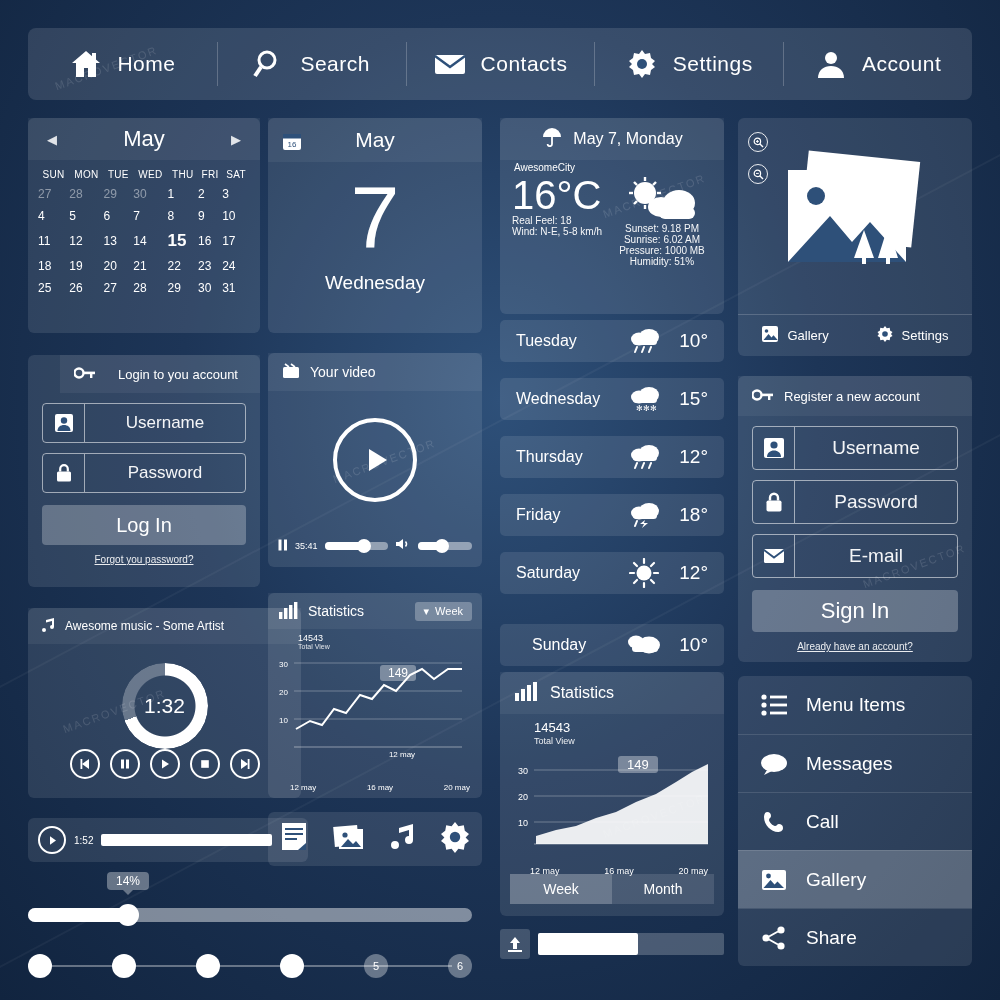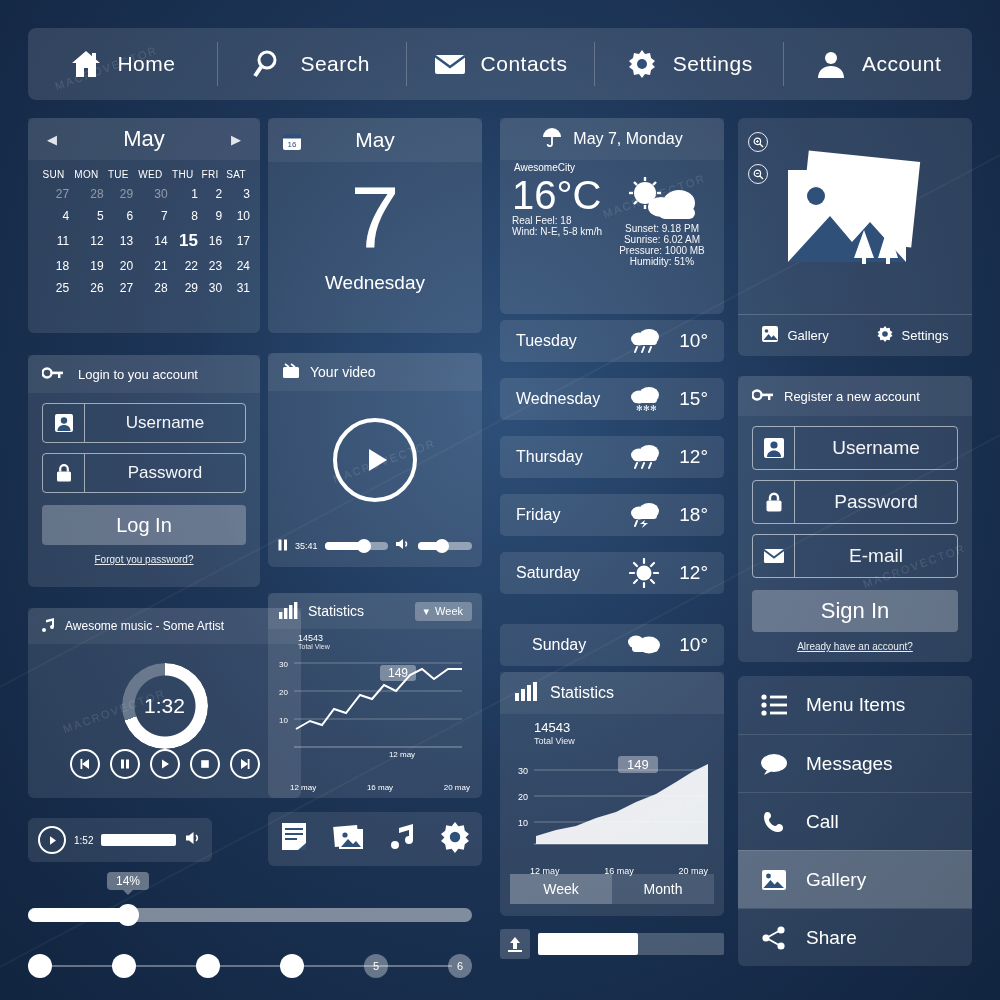--- a/index.html
+++ b/index.html
@@ -33,27 +33,27 @@
   .nav-ico svg { display: block; }
 
   
   #calendar { position: absolute; left: 28px; top: 118px; width: 232px; height: 215px; }
   #cal-hdr { height: 42px; display: flex; align-items: center; justify-content: space-between; padding: 0 16px; }
   #cal-title { font-size: 22px; flex: 1; text-align: center; }
   .cal-arrow { font-size: 13px; opacity: .85; width: 16px; text-align: center; }
   #cal-grid { padding: 6px 10px 8px; }
   #cal-grid table { width: 100%; border-collapse: collapse; }
   #cal-grid th { font-size: 10px; font-weight: normal; padding: 3px 0; letter-spacing: .3px; }
-  #cal-grid td { font-size: 12px; text-align: right; padding: 4px 0; }
+  #cal-grid td { font-size: 12px; text-align: left; padding: 4px 0; }
   #cal-grid td.dim { opacity: .45; }
   #cal-grid td.today { font-size: 17px; font-weight: bold; }
 
   
   #login { position: absolute; left: 28px; top: 355px; width: 232px; height: 232px; }
-  #login-hdr { height: 38px; display: flex; align-items: center; gap: 14px; padding: 0 14px; font-size: 13px; }
+  #login-hdr { height: 38px; display: flex; align-items: center; gap: 22px; padding: 0 14px; font-size: 13px; margin-left: 32px; }
   .field {
     margin: 10px 14px 0; height: 40px; display: flex; align-items: center;
     border: 1px solid rgba(255,255,255,0.55); border-radius: 4px; overflow: hidden;
   }
   .field .fico {
     width: 42px; height: 100%; display: flex; align-items: center; justify-content: center;
     border-right: 1px solid rgba(255,255,255,0.55);
   }
   .field .ftxt { flex: 1; text-align: center; font-size: 17px; opacity: .95; }
   .btn-primary {
@@ -72,21 +72,21 @@
     position: absolute; inset: 0; border-radius: 50%;
     background: conic-gradient(#ffffff 0deg 250deg, rgba(255,255,255,0.28) 250deg 360deg);
     -webkit-mask: radial-gradient(circle, transparent 30px, #000 31px);
             mask: radial-gradient(circle, transparent 30px, #000 31px);
   }
   .ring-txt { position: absolute; inset: 0; display: flex; align-items: center; justify-content: center; font-size: 21px; }
   .ctrl-row { display: flex; gap: 10px; align-items: center; }
   .cbtn { width: 30px; height: 30px; border-radius: 50%; border: 2px solid #fff; display: flex; align-items: center; justify-content: center; }
 
   
-  #miniplayer { position: absolute; left: 28px; top: 818px; width: 184px; height: 44px; display: flex; align-items: center; gap: 8px; padding: 8px 10px; }
+  #miniplayer { position: absolute; left: 28px; top: 818px; width: 280px; height: 44px; display: flex; align-items: center; gap: 8px; padding: 8px 10px; }
   #mp-time { font-size: 10px; }
   #mp-bar { flex: 1; height: 12px; background: #fff; border-radius: 2px; }
 
   
   #slider-wrap { position: absolute; left: 28px; top: 872px; width: 444px; height: 60px; }
   #slider-bubble {
     position: absolute; left: 100px; top: 0; transform: translateX(-50%);
     background: rgba(255,255,255,0.35); border-radius: 4px; padding: 2px 9px; font-size: 12px;
   }
   #slider-bubble::after {

